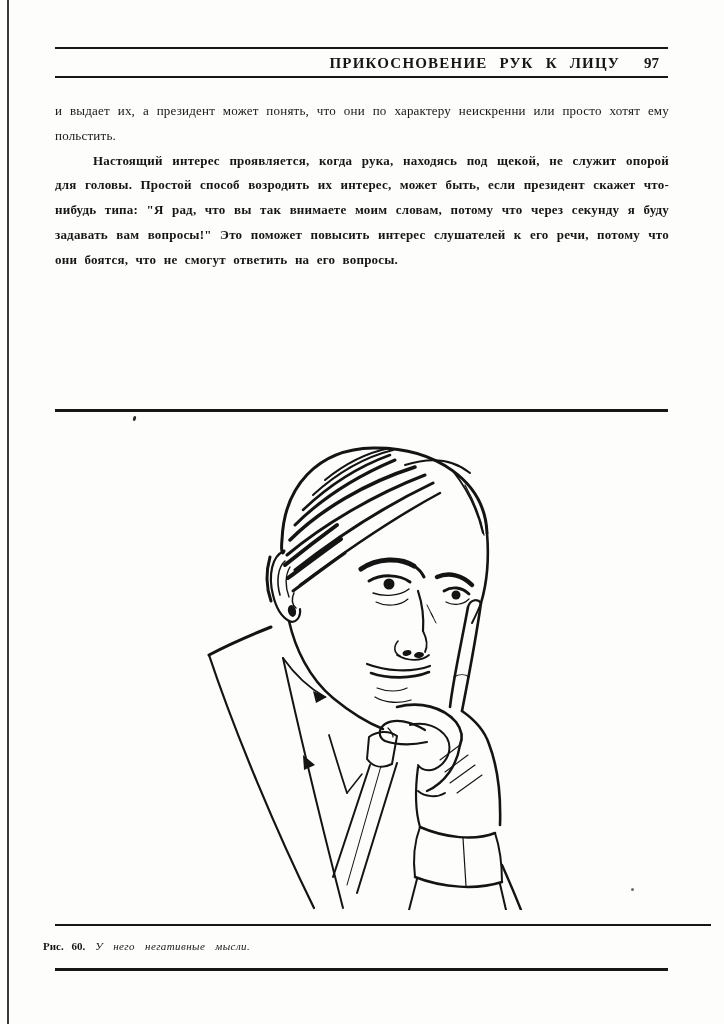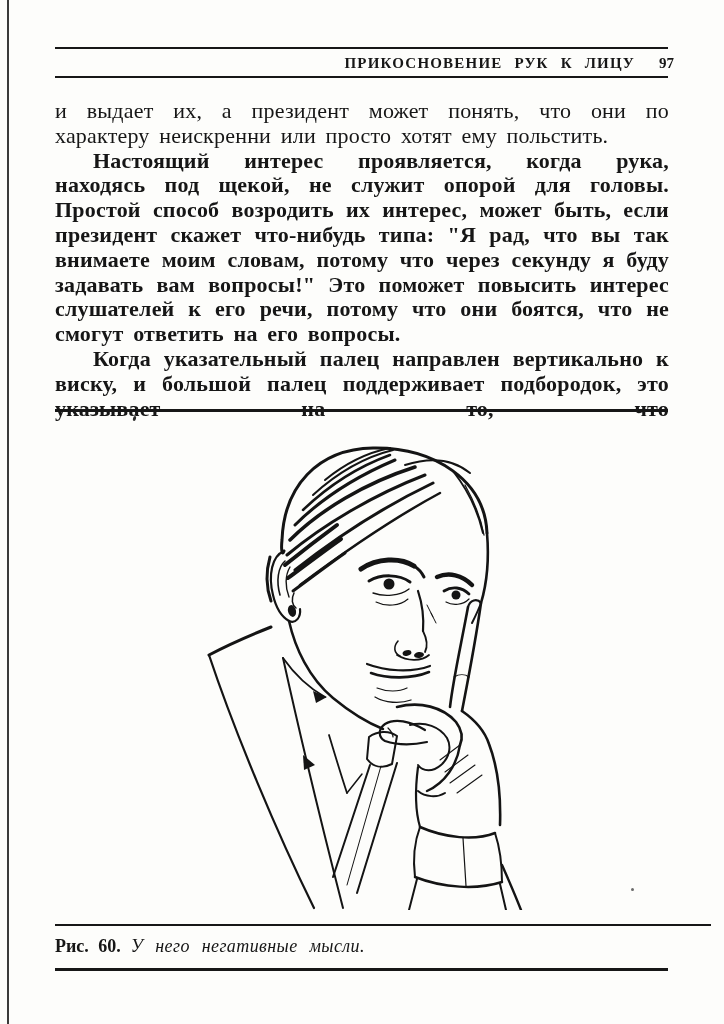--- a/index.html
+++ b/index.html
@@ -9,41 +9,41 @@
     font-family:"Liberation Serif", serif;color:#161616;
   }
   .scan-edge{position:absolute;left:7px;top:0;width:2px;height:1024px;background:#3a3a3a;}
   .rule{position:absolute;background:#171717;}
   .rule-h-top   {left:55px;top:47px;width:613px;height:2px;}
   .rule-h-bot   {left:55px;top:76px;width:613px;height:2px;}
   .rule-fig-top {left:55px;top:409px;width:613px;height:3px;}
   .rule-cap-top {left:55px;top:924px;width:656px;height:2px;}
   .rule-cap-bot {left:55px;top:968px;width:613px;height:3px;}
   .running-header{
-    position:absolute;left:61px;top:52px;width:613px;height:22px;
+    position:absolute;left:46px;top:52px;width:613px;height:22px;
     text-align:right;font-weight:bold;font-size:15px;line-height:22px;
     letter-spacing:1.2px;word-spacing:7px;white-space:nowrap;
   }
   .running-header .pageno{display:inline-block;margin-left:24px;letter-spacing:0;}
   .body-text{
     position:absolute;left:55px;top:99px;width:614px;
-    font-size:22px;line-height:24.8px;text-align:justify;
+    font-size:13px;line-height:24.8px;text-align:justify;
     word-spacing:4px;letter-spacing:0.2px;
   }
   .body-text p{margin:0;padding:0;}
   .body-text p.indent{text-indent:38px;font-weight:bold;}
   .body-text p.continues{text-align-last:justify;}
   .figure-area{position:absolute;left:85px;top:445px;width:465px;height:465px;}
   .figure-area svg{display:block;width:465px;height:465px;}
   .artifact-dot{position:absolute;background:#2c2c2c;border-radius:50%;}
   .dot-1{left:133px;top:416px;width:3px;height:5px;transform:rotate(18deg);}
   .dot-2{left:631px;top:888px;width:3px;height:3px;opacity:.7;}
   .caption{
-    position:absolute;left:55px;top:934px;width:613px;
-    font-size:18px;line-height:24px;white-space:nowrap;
+    position:absolute;left:43px;top:934px;width:613px;
+    font-size:11px;line-height:24px;white-space:nowrap;
   }
   .caption .cap-label{font-weight:bold;word-spacing:5px;margin-right:10px;}
   .caption .cap-text{font-style:italic;word-spacing:7px;letter-spacing:0.4px;}
   .ink{stroke:#141414;fill:none;stroke-linecap:round;stroke-linejoin:round;}
   .ink-fill{fill:#141414;stroke:none;}
 </style>
 </head>
 <body>
 
 <div class="page">
@@ -52,21 +52,20 @@
 
   <div class="rule rule-h-top"></div>
   <div class="running-header">
     <span>ПРИКОСНОВЕНИЕ РУК К ЛИЦУ</span><span class="pageno">97</span>
   </div>
   <div class="rule rule-h-bot"></div>
 
   <div class="body-text">
     <p>и выдает их, а президент может понять, что они по характеру неискренни или просто хотят ему польстить.</p>
     <p class="indent">Настоящий интерес проявляется, когда рука, находясь под щекой, не служит опорой для головы. Простой способ возродить их интерес, может быть, если президент скажет что-нибудь типа: "Я рад, что вы так внимаете моим словам, потому что через секунду я буду задавать вам вопросы!" Это поможет повысить интерес слушателей к его речи, потому что они боятся, что не смогут ответить на его вопросы.</p>
-    <p class="indent continues">Когда указательный палец направлен вертикально к виску, и большой палец поддерживает подбородок, это указывает на то, что</p>
   </div>
 
   <div class="rule rule-fig-top"></div>
   <div class="artifact-dot dot-1"></div>
 
   <div class="figure-area">
     <svg viewBox="0 0 465 465">
 
       <g>
         <path class="ink" stroke-width="3" d="M 402,88 C 400,36 350,2 288,3 C 232,4 199,42 197,95 C 196,104 197,112 199,106"></path>

